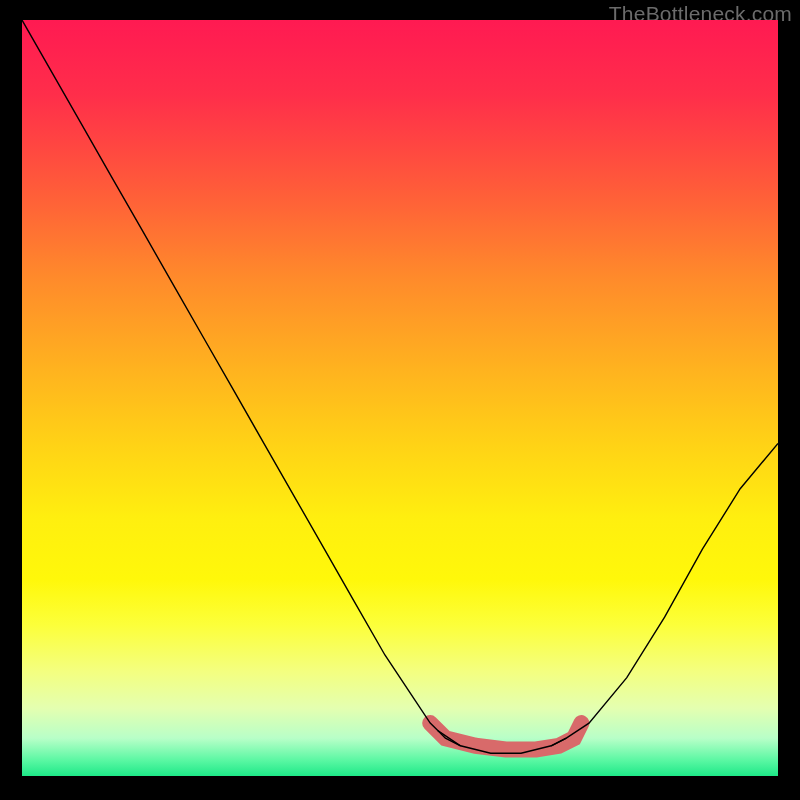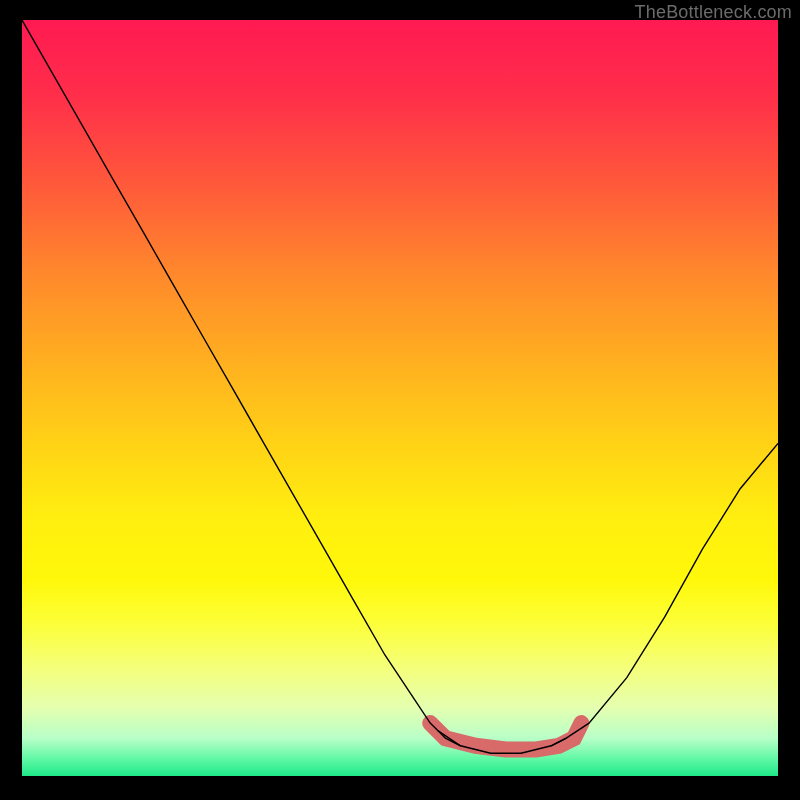--- a/index.html
+++ b/index.html
@@ -37,21 +37,21 @@
       #e4ffb0 91%,
       #b8ffc8 95%,
       #58f7a2 98%,
       #1ee888 100%
     );
   }
   .watermark {
     position: absolute;
     top: 2px;
     right: 8px;
-    font-size: 18px;
+    font-size: 21px;
     font-weight: 500;
     color: #6b6b6b;
     letter-spacing: 0.2px;
     user-select: none;
   }
   svg.curve {
     position: absolute;
     left: 0;
     top: 0;
     width: 756px;

